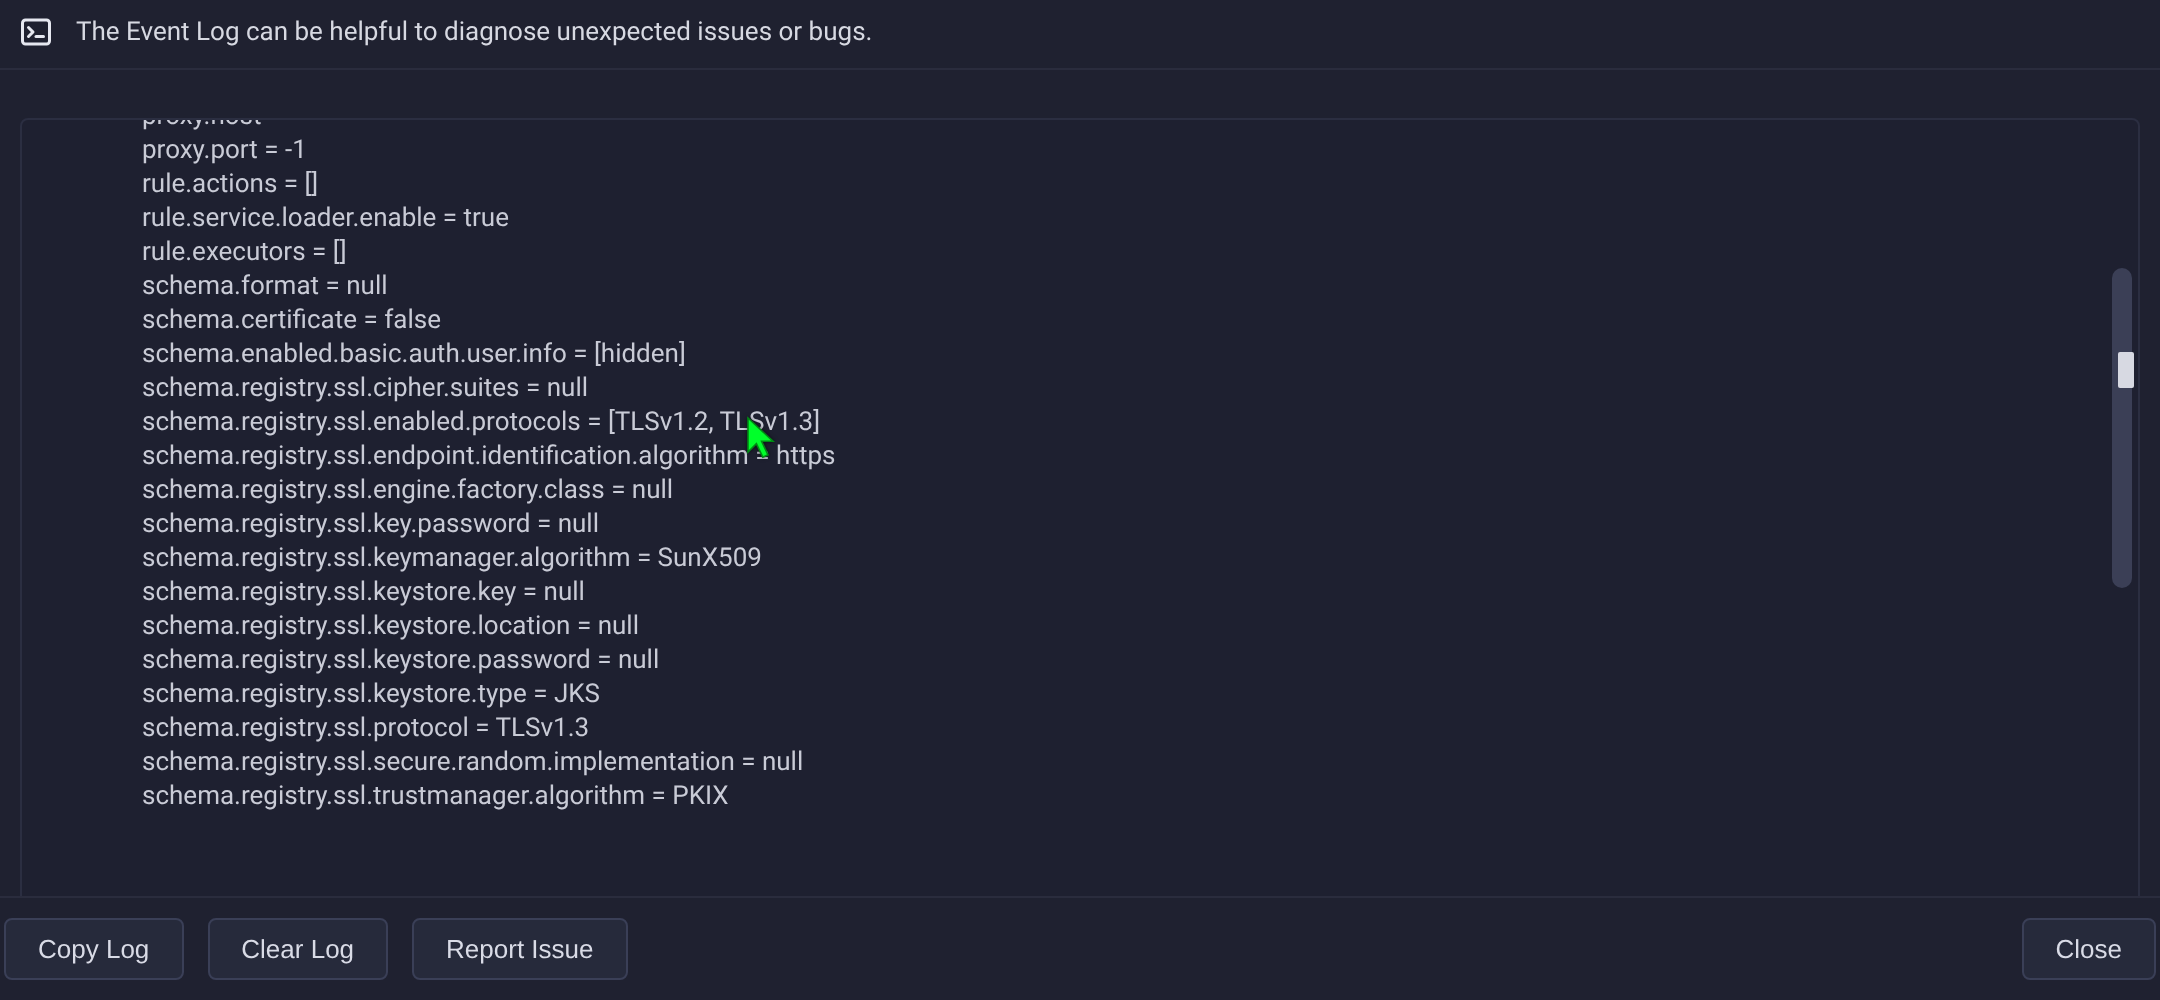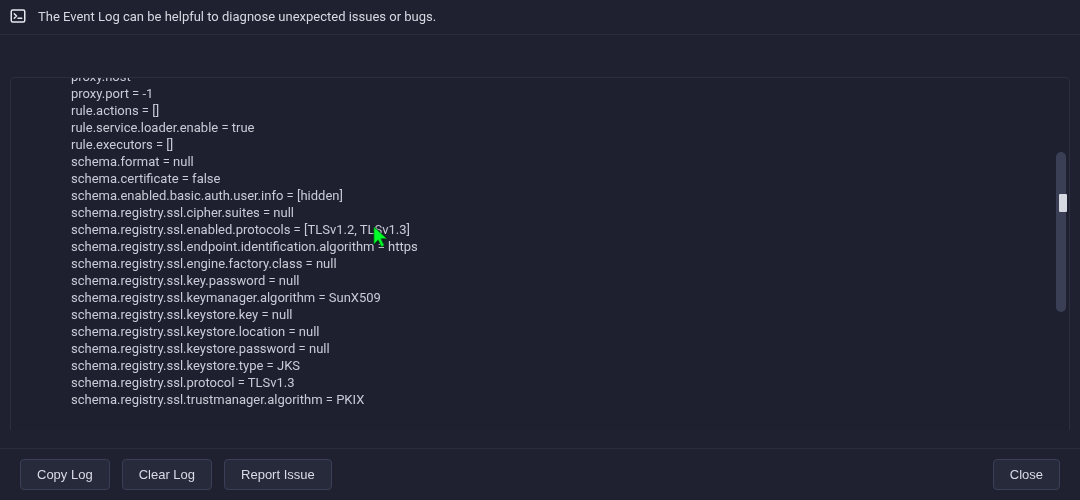--- a/index.html
+++ b/index.html
@@ -11,21 +11,20 @@
       font-family: -apple-system, BlinkMacSystemFont, "Segoe UI", Roboto, Arial, sans-serif;
       color: #c9cbd6;
       user-select: none;
     }
     .wrap {
       width: 1080px;
       height: 500px;
       display: flex;
       flex-direction: column;
       background: #1f2130;
-      gap: 18px;
     }
     .header {
       display: flex;
       align-items: center;
       gap: 10px;
       padding: 6px 8px 8px 8px;
       background: #1f2130;
       color: #d7d9e2;
       font-size: 13px;
       border-bottom: 1px solid #2a2c3d;
@@ -97,21 +96,21 @@
       width: 16px; height: 22px;
       pointer-events: none;
       z-index: 5;
       color: #00ff00;
       filter: drop-shadow(0 0 1px rgba(0,0,0,0.6));
     }
     .footer {
       display: flex;
       align-items: center;
       gap: 12px;
-      padding: 10px 20px;
+      padding: 10px 2px;
       background: #1f2130;
       border-top: 1px solid #2a2c3d;
     }
     .spacer { flex: 1 1 auto; }
     button.btn {
       background: #262a3b;
       color: #d9dbe6;
       border: 1px solid #3a3f57;
       border-radius: 4px;
       padding: 7px 16px;
@@ -151,20 +150,21 @@
           <div class="log-line">schema.registry.ssl.enabled.protocols = [TLSv1.2, TLSv1.3]</div>
           <div class="log-line">schema.registry.ssl.endpoint.identification.algorithm = https</div>
           <div class="log-line">schema.registry.ssl.engine.factory.class = null</div>
           <div class="log-line">schema.registry.ssl.key.password = null</div>
           <div class="log-line">schema.registry.ssl.keymanager.algorithm = SunX509</div>
           <div class="log-line">schema.registry.ssl.keystore.key = null</div>
           <div class="log-line">schema.registry.ssl.keystore.location = null</div>
           <div class="log-line">schema.registry.ssl.keystore.password = null</div>
           <div class="log-line">schema.registry.ssl.keystore.type = JKS</div>
           <div class="log-line">schema.registry.ssl.protocol = TLSv1.3</div>
+          <div class="log-line">schema.registry.ssl.secure.random.implementation = null</div>
           <div class="log-line">schema.registry.ssl.trustmanager.algorithm = PKIX</div>
         </div>
 
       <div class="scrollbar">
         <div class="scrollbar-track"></div>
         <div class="scrollbar-thumb" id="scroll-thumb" style="height: 160px; top: 71.6px;"></div>
         <div class="scroll-nub" id="scroll-nub" style="top: 114.2px;"></div>
       </div>
 
       <div class="cursor" id="cursor" style="left: 362px; top: 148px;">

